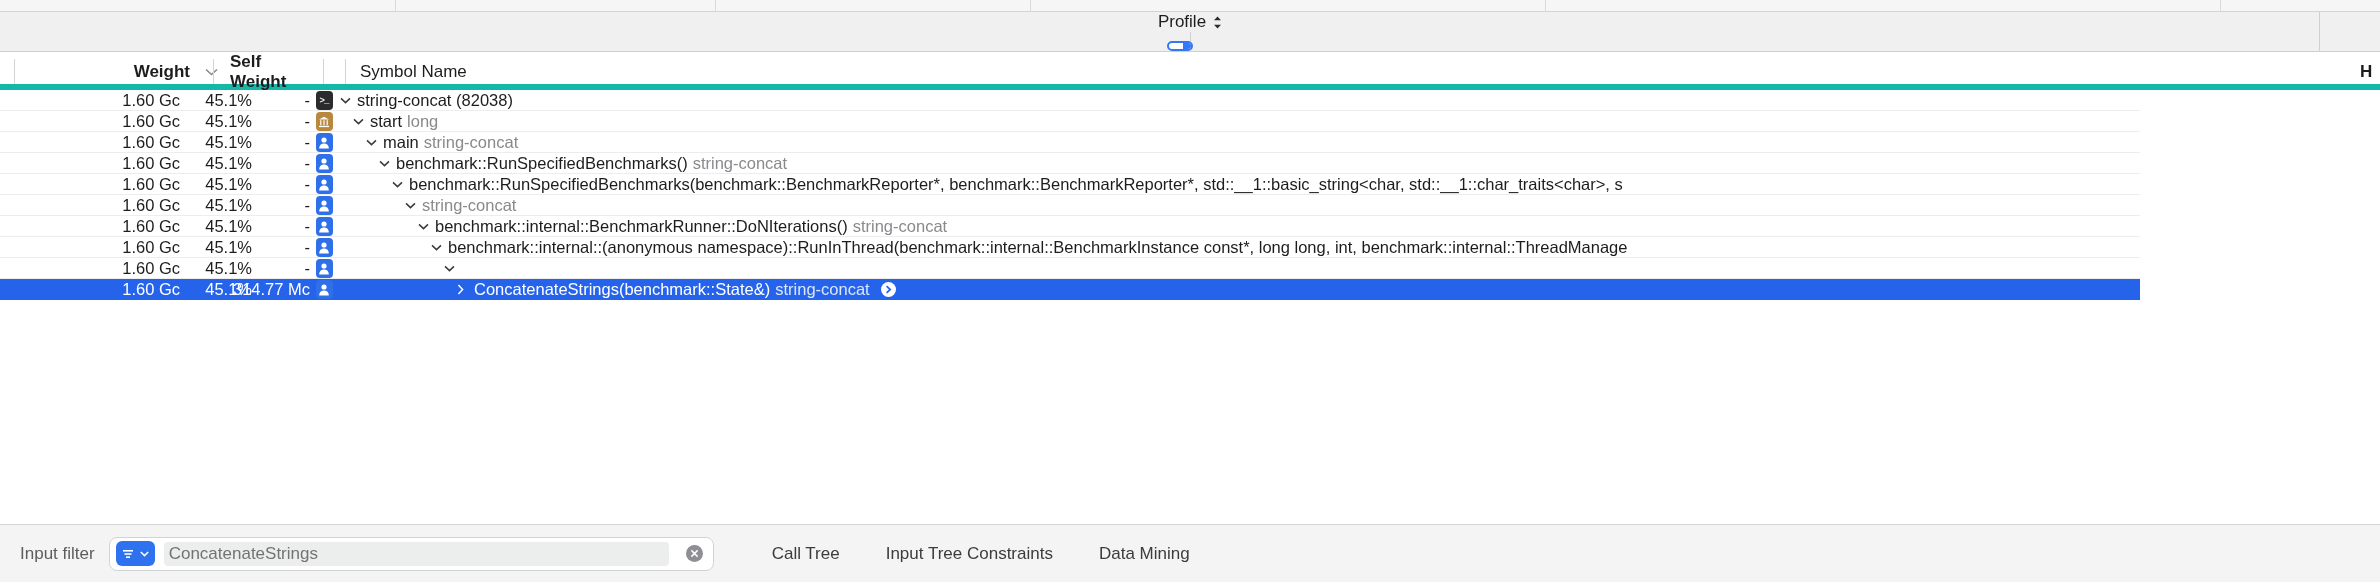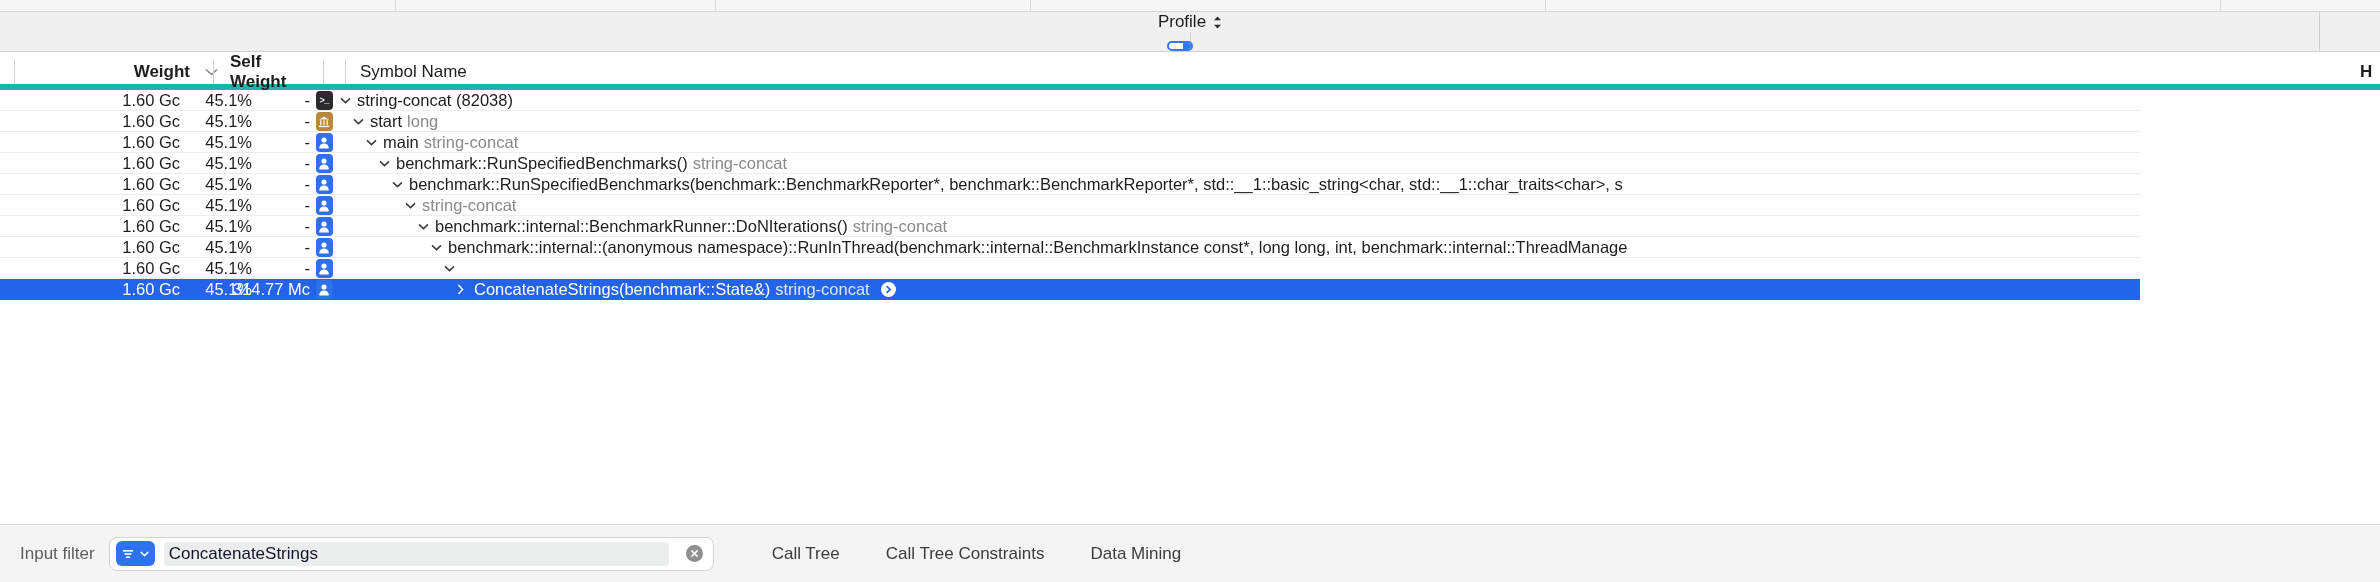--- a/index.html
+++ b/index.html
@@ -116,21 +116,21 @@
     width:605px; height:34px; background:#fff;
     border:1px solid #d3d3d3; border-radius:8px;
     display:flex; align-items:center; padding:0 6px; gap:9px;
   }
   .filter-token {
     height:25px; padding:0 6px; border-radius:6px; background:#2f72ef;
     display:flex; align-items:center; gap:3px; color:#fff; flex:0 0 auto;
   }
   .filter-token svg { display:block; }
   .filter-value {
-    flex:1 1 auto; font-size:17px; color:#0f172a;
+    flex:1 1 auto; font-size:17px; color:#737373;
     background:#eceded; border-radius:4px; padding:2px 5px; margin-right:8px;
   }
   .clear-btn {
     width:17px; height:17px; border-radius:50%; background:#8e8e93;
     display:flex; align-items:center; justify-content:center;
     color:#fff; font-size:12px; flex:0 0 auto; margin-right:4px;
   }
   .clear-btn svg { display:block; }
   .bb-btn { font-size:17px; color:#3c3c3e; padding:6px 16px; }
   .bb-gap { width:14px; }
@@ -417,17 +417,17 @@
       </span>
       <span class="filter-value" title="Input filter">ConcatenateStrings</span>
       <span class="clear-btn">
         <svg width="9" height="9" viewBox="0 0 9 9">
           <path d="M1.4 1.4 L7.6 7.6 M7.6 1.4 L1.4 7.6" stroke="#fff" stroke-width="1.5"></path>
         </svg>
       </span>
     </div>
     <div class="bb-gap"></div>
     <div class="bb-btn">Call Tree</div>
-    <div class="bb-btn">Call Tree Constraints</div>
+    <div class="bb-btn">Input Tree Constraints</div>
     <div class="bb-btn">Data Mining</div>
   </div>
 
 </div>
 
 </body></html>

